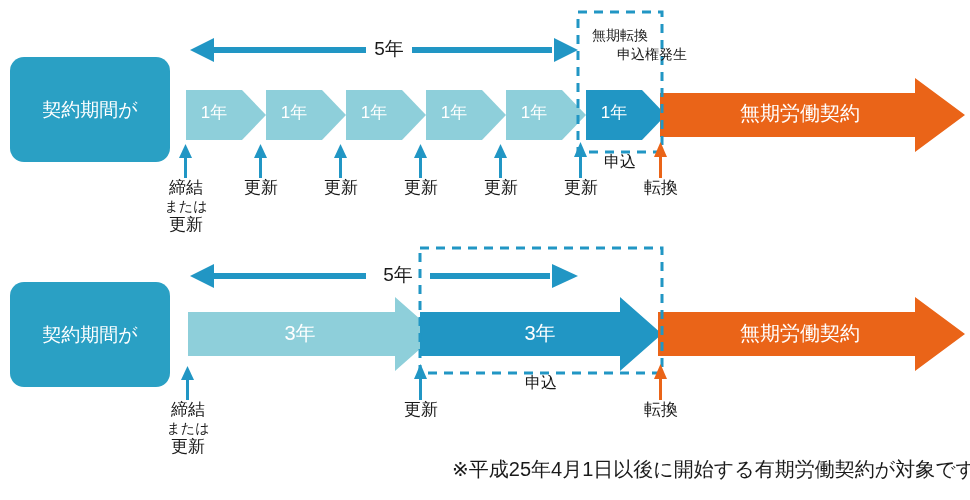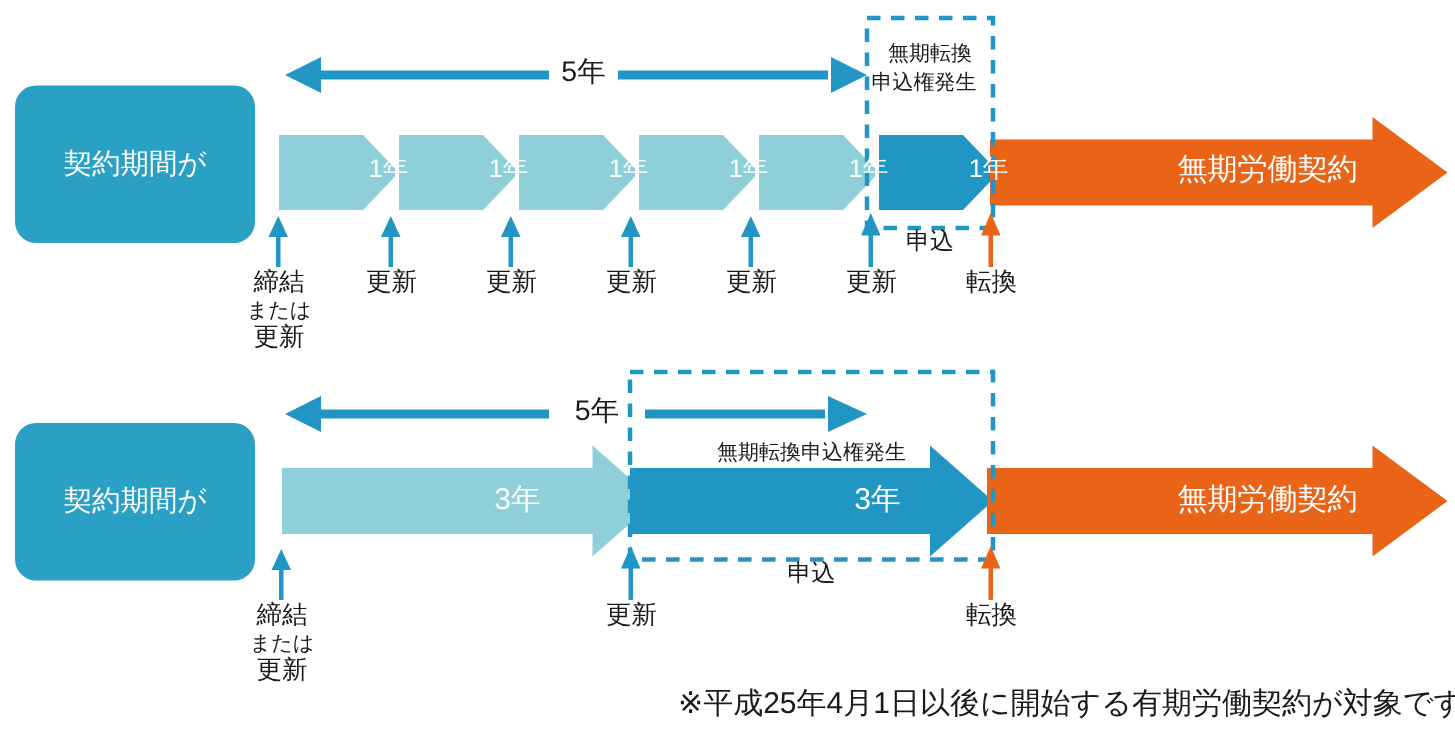--- a/index.html
+++ b/index.html
@@ -6,21 +6,21 @@
   body{
     width:970px;height:500px;
     background:#ffffff;
     font-family:"Liberation Sans","DejaVu Sans",sans-serif;
     overflow:hidden;
   }
   #stage{position:relative;width:970px;height:500px;}
   #stage svg{position:absolute;left:0;top:0;}
   .lbl{position:absolute;color:#1a1a1a;white-space:nowrap;line-height:1.18;}
   .lbl.c{transform:translateX(-50%);text-align:center;}
-  .white{color:#ffffff;margin-left:45px;}
+  .white{color:#ffffff;}
   .box-label{
     position:absolute;display:flex;flex-direction:row;
     align-items:center;justify-content:center;
     background:#2AA0C4;border-radius:14px;color:#fff;
     font-size:19px;line-height:1.55;
   }
 </style>
 </head>
 <body>
 
@@ -140,21 +140,21 @@
   <div class="lbl c" style="left:389px;top:38px;font-size:19px;">5年</div>
 
   <div class="lbl c white" style="left:214px;top:103px;font-size:17px;">1年</div>
   <div class="lbl c white" style="left:294px;top:103px;font-size:17px;">1年</div>
   <div class="lbl c white" style="left:374px;top:103px;font-size:17px;">1年</div>
   <div class="lbl c white" style="left:454px;top:103px;font-size:17px;">1年</div>
   <div class="lbl c white" style="left:534px;top:103px;font-size:17px;">1年</div>
   <div class="lbl c white" style="left:614px;top:103px;font-size:17px;">1年</div>
 
   <div class="lbl c" style="left:620px;top:27px;font-size:14px;text-align:center;">無期転換</div>
-  <div class="lbl c" style="left:616px;top:46px;font-size:14px;">申込権発生</div>
+  <div class="lbl c" style="left:652px;top:46px;font-size:14px;">申込権発生</div>
 
   <div class="lbl c white" style="left:800px;top:102px;font-size:20px;">無期労働契約</div>
 
   <div class="lbl c" style="left:620px;top:153px;font-size:16px;">申込</div>
 
   <div class="lbl c" style="left:186px;top:178px;font-size:17px;">
     <div>締結</div>
     <div style="font-size:14px;">または</div>
     <div>更新</div>
   </div>
@@ -167,21 +167,20 @@
 
   <div class="box-label" style="left:10px;top:282px;width:160px;height:105px;">
     <span>契約期間が</span>
   </div>
 
   <div class="lbl c" style="left:398px;top:264px;font-size:19px;">5年</div>
 
   <div class="lbl c white" style="left:300px;top:322px;font-size:20px;">3年</div>
   <div class="lbl c white" style="left:540px;top:322px;font-size:20px;">3年</div>
 
-  <div class="lbl c" style="left:541px;top:293px;font-size:14px;">無期転換申込権発生</div>
 
   <div class="lbl c white" style="left:800px;top:322px;font-size:20px;">無期労働契約</div>
 
   <div class="lbl c" style="left:541px;top:374px;font-size:16px;">申込</div>
 
   <div class="lbl c" style="left:188px;top:400px;font-size:17px;">
     <div>締結</div>
     <div style="font-size:14px;">または</div>
     <div>更新</div>
   </div>

